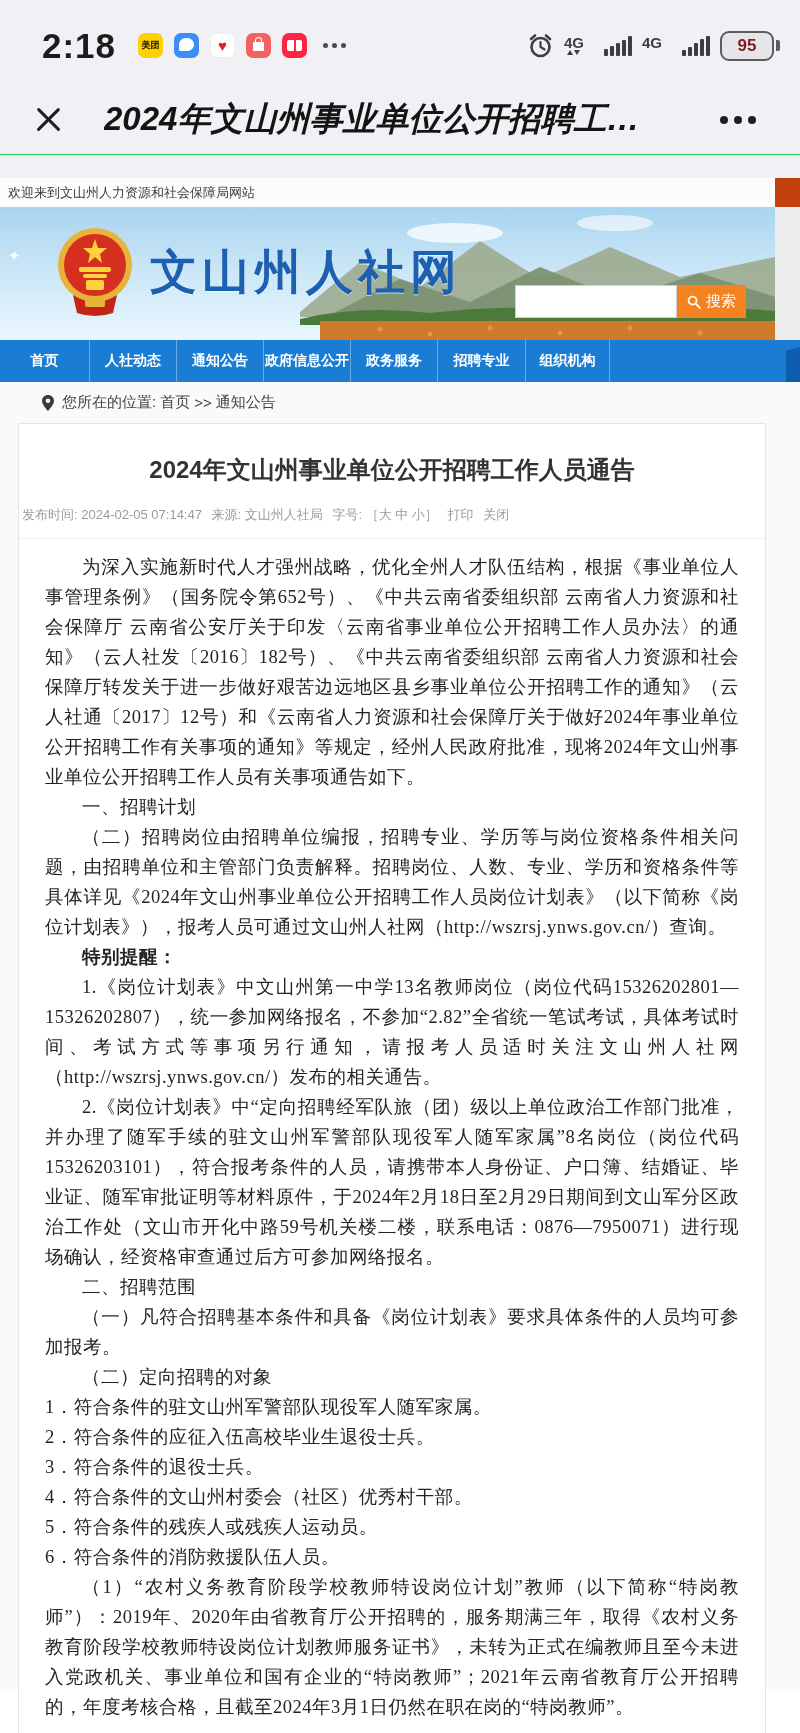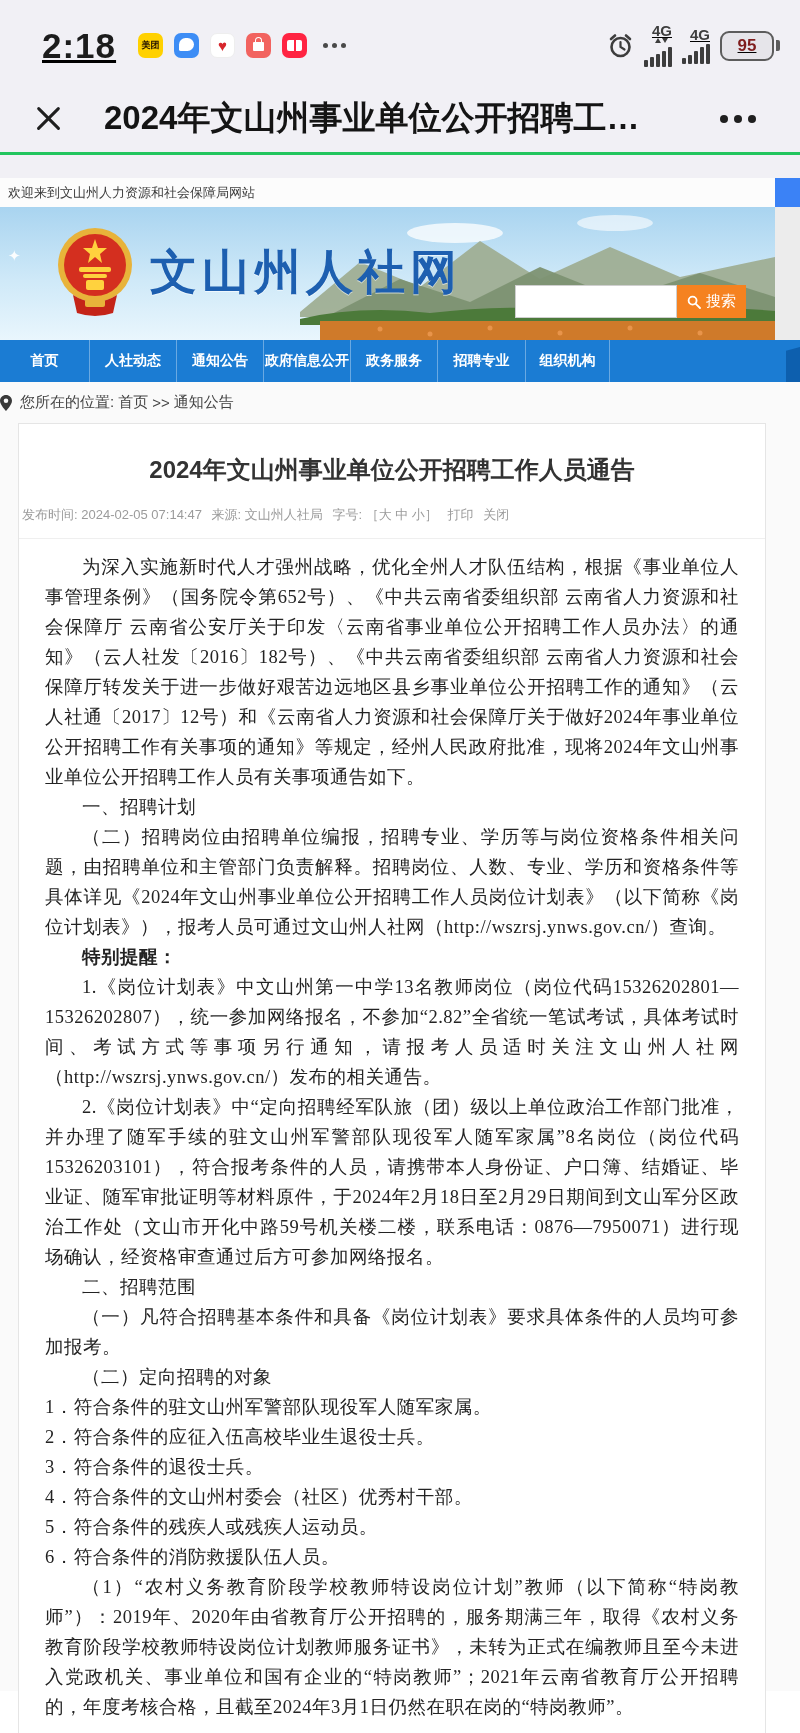--- a/index.html
+++ b/index.html
@@ -1,80 +1,80 @@
 <!DOCTYPE html>
 <html><head>
 <meta charset="utf-8">
 <style>
   html,body{margin:0;padding:0;}
   body{font-family:"Liberation Sans", sans-serif; background:#888;}
   .screen{position:relative; width:800px; height:1733px; overflow:hidden; background:#ffffff; margin:0 auto;}
 
   
-  .status-bar{height:85px; background:#f1f0f5; display:flex; align-items:center; padding-top:6px; box-sizing:border-box;text-decoration:underline;}
+  .status-bar{height:85px; background:#f1f0f5; display:flex; align-items:center; padding-top:6px; box-sizing:border-box;}
   .time{font-size:35px; font-weight:600; color:#1c1c1c; margin-left:42px; letter-spacing:1px;}
   .app-icons{display:flex; align-items:center; gap:11px; margin-left:22px;}
   .app-icon{width:25px; height:25px; border-radius:7px; position:relative; overflow:hidden; flex:0 0 auto;}
   .app-icon span{position:absolute; inset:0; display:flex; align-items:center; justify-content:center; font-size:9px; font-weight:bold; color:#231400;}
   .app-icon.messages i{position:absolute; left:5px; top:5px; width:15px; height:13px; background:#fff; border-radius:7px 7px 7px 2px;}
   .app-icon.health{border:1px solid #eee; box-sizing:border-box;}
   .app-icon.health i{position:absolute; inset:0; display:flex; align-items:center; justify-content:center; font-size:15px; color:#d7262c; font-style:normal;}
   .app-icon.huawei-store i{position:absolute; left:7px; top:9px; width:11px; height:9px; background:#fff; border-radius:1px;}
   .app-icon.huawei-store i:before{content:""; position:absolute; left:2px; top:-5px; width:5px; height:5px; border:1.5px solid #fff; border-bottom:none; border-radius:4px 4px 0 0;}
   .app-icon.xiaohongshu i{position:absolute; left:5px; top:7px; width:15px; height:11px; background:#fff; border-radius:2px;}
   .app-icon.xiaohongshu i:before{content:""; position:absolute; left:7px; top:0; width:1.5px; height:11px; background:#ff2442;}
   .more-dots{display:flex; gap:4px; margin-left:16px;}
   .more-dots b{width:5px; height:5px; border-radius:50%; background:#4a4a4a;}
   .status-right{margin-left:auto; margin-right:20px; display:flex; align-items:center; gap:10px;}
-  .signal{display:flex; align-items:flex-end; gap:3px;flex-direction:column;}
+  .signal{display:flex; align-items:flex-start; gap:20px;}
   .fourg{display:flex; flex-direction:column; align-items:center; line-height:13px;}
   .fourg .g{font-size:15px; font-weight:bold; color:#3d3d3d;}
   .updown{display:flex; gap:1px; height:7px; align-items:center;}
   .updown i{width:0; height:0; border-left:3px solid transparent; border-right:3px solid transparent;}
   .updown .up{border-bottom:5px solid #3d3d3d;}
   .updown .dn{border-top:5px solid #3d3d3d;}
   .bars{display:flex; align-items:flex-end; gap:2px; height:20px;}
   .bars b{width:4px; background:#3d3d3d; border-radius:1px;}
   .battery{display:flex; align-items:center;}
   .battery .shell{width:50px; height:26px; border:2.5px solid #5c5c5c; border-radius:9px; background:#e6e5ea; display:flex; align-items:center; justify-content:center; font-size:17px; font-weight:bold; color:#7f1d1d;}
   .battery .nub{width:4px; height:11px; background:#5c5c5c; border-radius:0 2px 2px 0; margin-left:2px;}
 
   
-  .titlebar{height:70px; background:#f1f0f5; display:flex; align-items:center; border-bottom:3px solid #22c55e; box-sizing:border-box;}
+  .titlebar{height:70px; background:#f1f0f5; display:flex; align-items:center; border-bottom:1px solid #22c55e; box-sizing:border-box;font-style:italic;}
   .close-x{width:30px; height:30px; margin-left:34px; position:relative; cursor:pointer;}
   .close-x:before,.close-x:after{content:""; position:absolute; left:-1px; top:13px; width:31px; height:3.2px; background:#1f1f1f; border-radius:2px;}
   .close-x:before{transform:rotate(45deg);} .close-x:after{transform:rotate(-45deg);}
   .wv-title{margin-left:40px; font-size:33px; font-weight:600; color:#141414; white-space:nowrap; overflow:hidden; max-width:580px;}
   .menu-dots{margin-left:auto; margin-right:44px; display:flex; gap:6px;}
   .menu-dots b{width:8px; height:8px; border-radius:50%; background:#1f1f1f;}
 
   .gap-strip{height:23px; background:#f1f0f5;}
 
   
-  .welcome-row{height:29px; background:#3b82f6;text-align:right;}
+  .welcome-row{height:29px; background:#c2410c;text-align:right;}
   .welcome-strip{width:775px; height:29px; background:#fcfcfc; display:flex; align-items:center;}
   .welcome-strip span{font-size:13px; color:#3c3c3c; margin-left:8px;}
 
   .banner-row{height:133px; background:#ececec;}
   .banner{position:relative; width:775px; height:133px; background:linear-gradient(180deg,#a9d4f0 0%, #cfe9f8 55%, #e9f6fd 100%); overflow:hidden;}
   .banner svg.scene{position:absolute; right:0; top:0;}
   .sparkle{position:absolute; left:8px; top:40px; color:#ffffff; font-size:15px; opacity:.95;}
   .emblem{position:absolute; left:55px; top:16px;}
   .site-name{position:absolute; left:150px; top:34px; font-family:Liberation Mono, monospace; font-weight:bold; font-size:47px; color:#1d5fb0; letter-spacing:5px; text-shadow:0 1px 0 rgba(255,255,255,.6);}
   .search-box{position:absolute; left:515px; top:78px; display:flex; height:24px;}
   .search-input{width:162px; height:33px; border:1px solid #cfcfcf; background:#fff; box-sizing:border-box; outline:none; padding:0 6px; font-size:14px;}
   .search-btn{width:69px; height:33px; background:#f58220; border:none; color:#fff; font-size:15px; display:flex; align-items:center; justify-content:center; gap:5px; cursor:pointer;}
 
   .nav{position:relative; height:42px; background:#1b7cd3; display:flex;}
   .nav-item{height:42px; display:flex; align-items:center; justify-content:center; color:#fff; font-size:14px; font-weight:bold; border-right:1px solid rgba(255,255,255,.35); box-sizing:border-box; cursor:pointer; white-space:nowrap;}
   .nav-fill{flex:1;}
   .nav-notch{position:absolute; right:0; top:7px; width:14px; height:46px; background:#0d5fae; clip-path:polygon(0 8%,100% 0,100% 100%,0 92%);}
 
   .page-body{background:#fafafa; height:1309px; position:relative;}
-  .breadcrumb{display:flex; align-items:center; height:41px; font-size:15px; color:#444;}
+  .breadcrumb{display:flex; align-items:center; height:41px; padding-left:42px; font-size:15px; color:#444;}
   .breadcrumb .pin{margin-right:8px; display:flex;}
   .breadcrumb a{color:#444; text-decoration:none; margin:0 4px; cursor:pointer;}
 
   .card{margin-left:18px; width:748px; box-sizing:border-box; background:#ffffff; border:1px solid #e5e5e5; height:1340px; overflow:hidden;}
   .art-title{text-align:center; font-size:24px; font-weight:bold; color:#333; padding-top:30px; font-family:"Liberation Sans", sans-serif;}
   .art-meta{text-align:left; font-size:13px; color:#9b9b9b; margin-top:20px; padding-bottom:14px; border-bottom:1px solid #efefef;}
   .art-meta span{margin:0 3px;}
   .art-meta .act{cursor:pointer;}
   .art-body{padding:13px 26px 0 26px; font-family:"Liberation Serif", serif; font-size:18.5px; line-height:30px; color:#232323; text-align:justify; letter-spacing:0.5px;}
   .art-body p{margin:0;}

